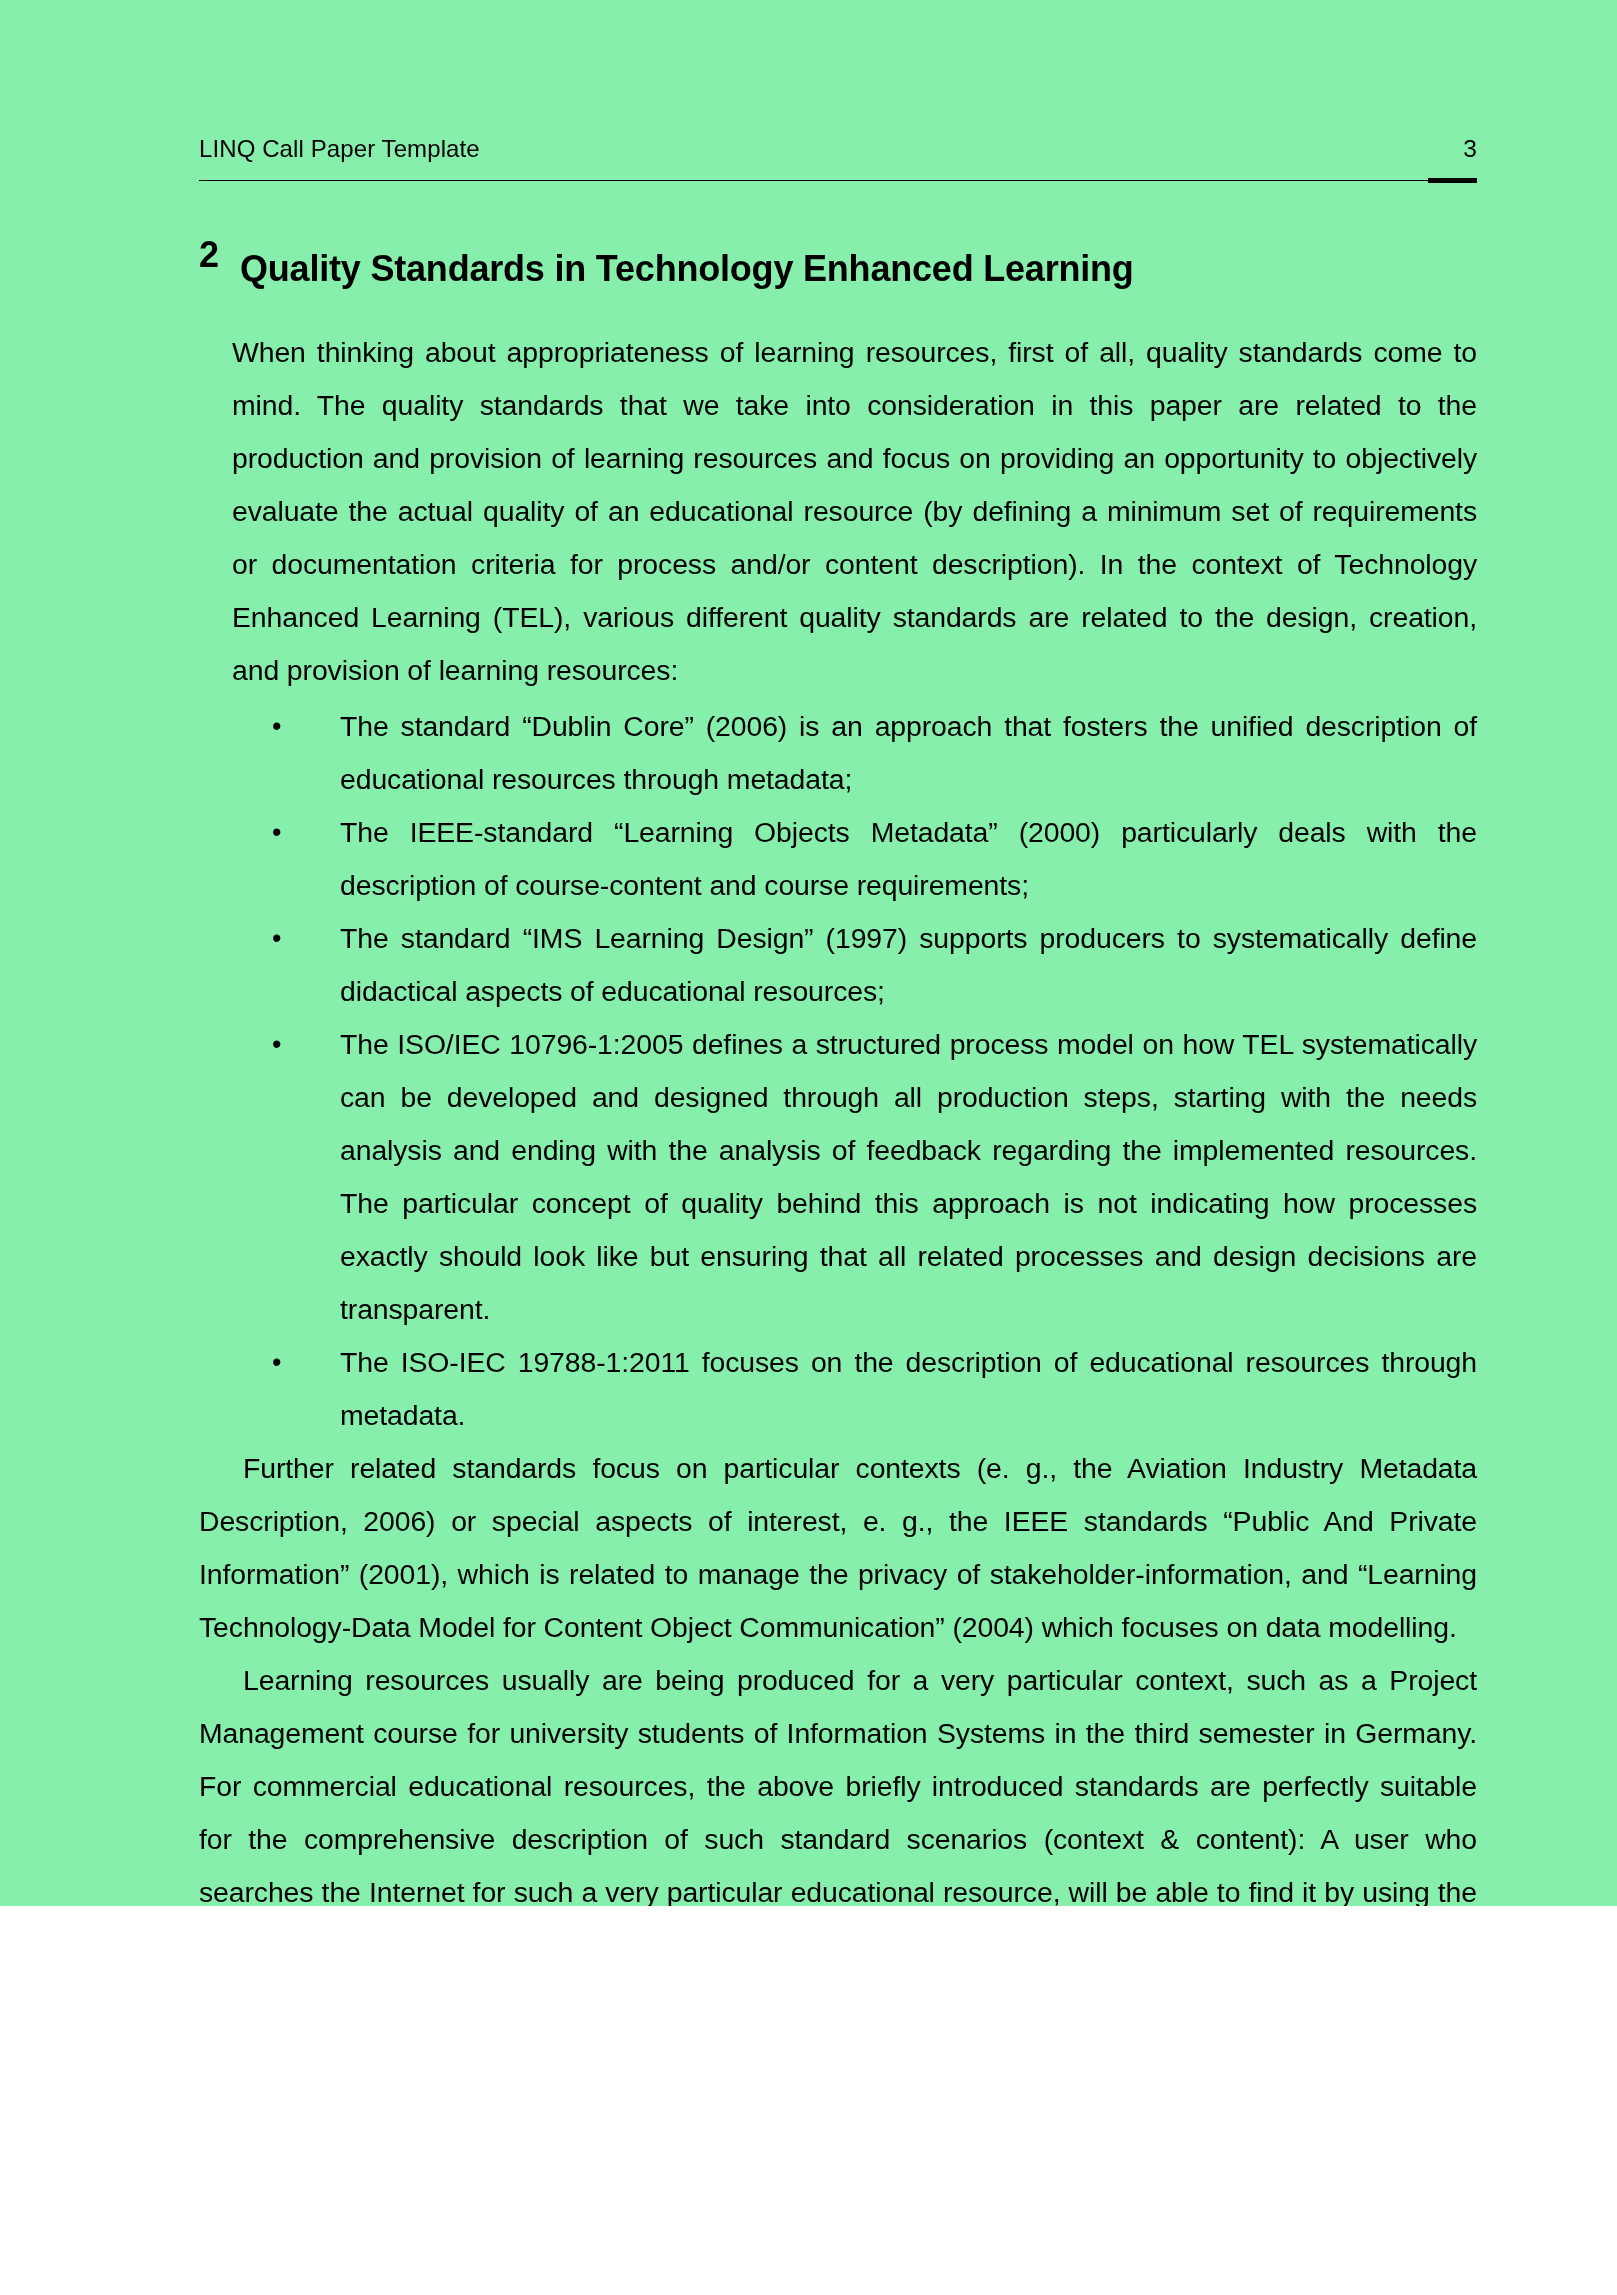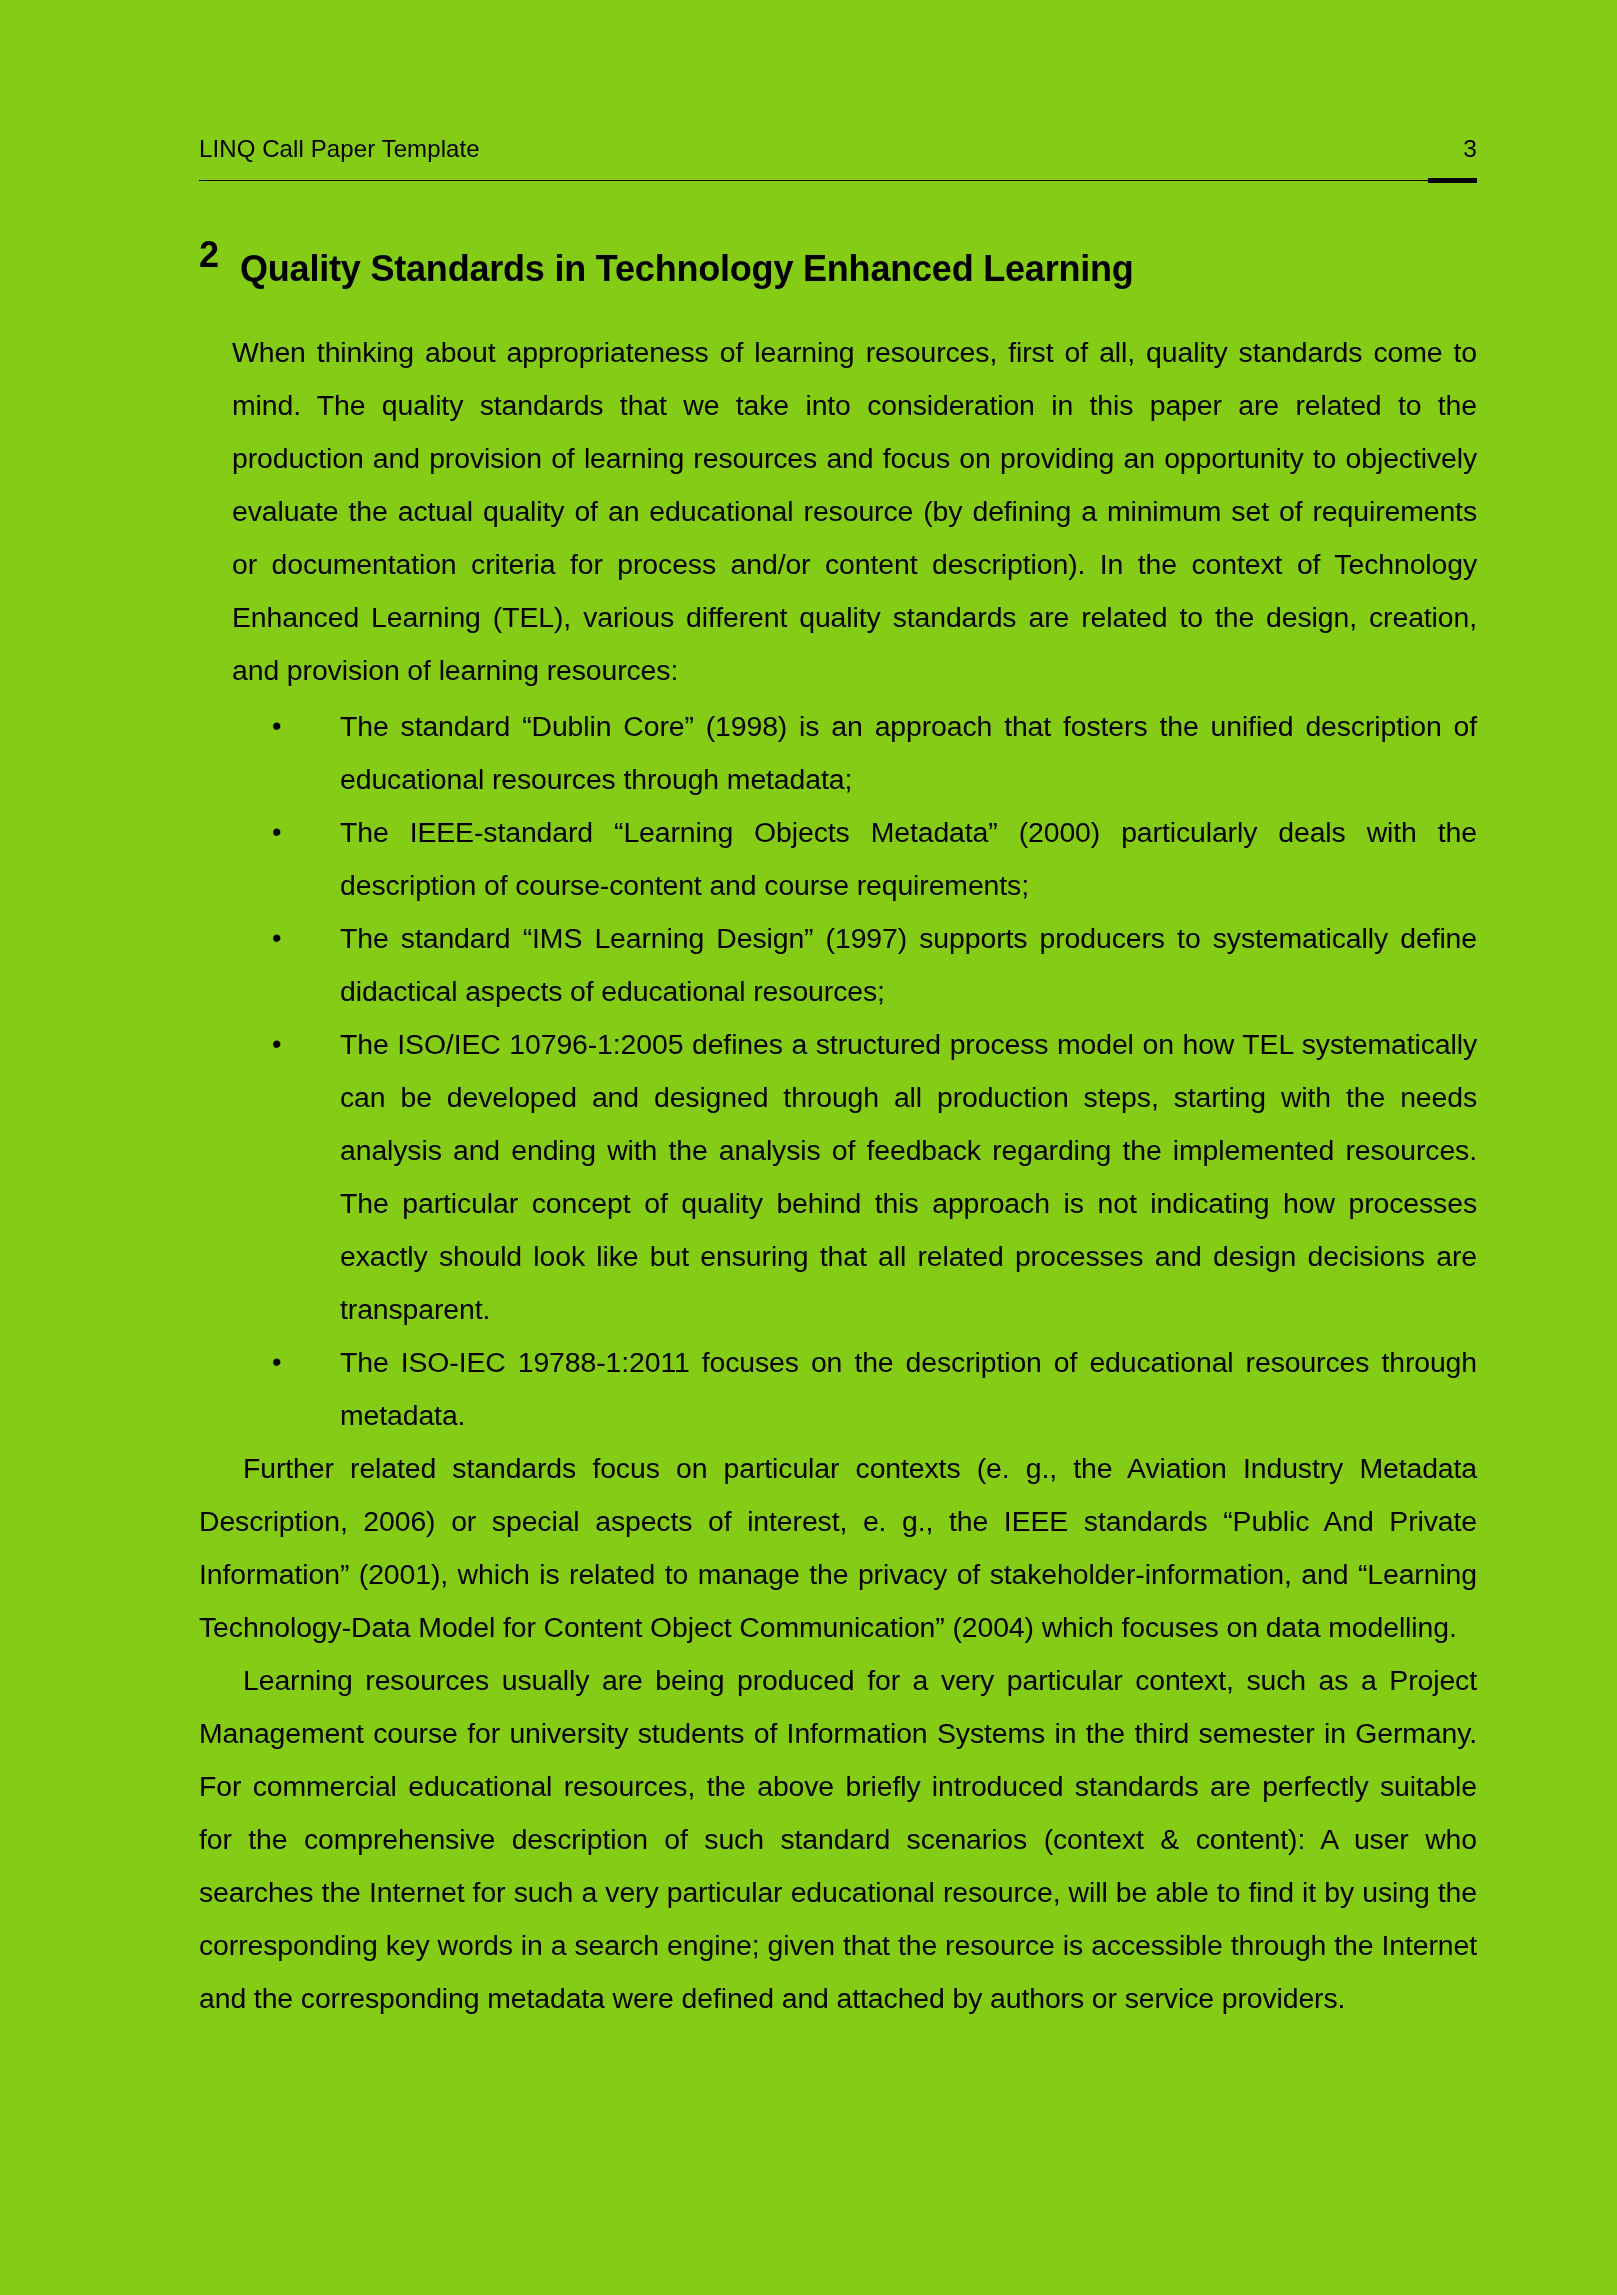--- a/index.html
+++ b/index.html
@@ -3,22 +3,22 @@
 <meta charset="utf-8">
 <style>
   html, body {
     margin: 0;
     padding: 0;
     background: #ffffff;
   }
   .page {
     position: relative;
     width: 1618px;
-    height: 2295px;
-    background: #84cc16;
+    height: 1906px;
+    background: #86efac;
     box-sizing: border-box;
     font-family: "Liberation Sans", sans-serif;
     color: #000000;
     overflow: hidden;
   }
   .content {
     position: absolute;
     left: 199px;
     top: 0;
     width: 1278px;
@@ -133,21 +133,21 @@
     <h1 class="section-heading">
       <span class="section-number">2</span>
       <span class="section-title">Quality Standards in Technology Enhanced Learning</span>
     </h1>
 
     <p class="body-para first last-line-natural">When thinking about appropriateness of learning resources, first of all, quality standards come to mind. The quality standards that we take into consideration in this paper are related to the production and provision of learning resources and focus on providing an opportunity to objectively evaluate the actual quality of an educational resource (by defining a minimum set of requirements or documentation criteria for process and/or content description). In the context of Technology Enhanced Learning (TEL), various different quality standards are related to the design, creation, and provision of learning resources:</p>
 
     <ul class="bullet-list">
       <li class="bullet-item">
         <span class="bullet-marker">•</span>
-        <span>The standard “Dublin Core” (1998) is an approach that fosters the unified description of educational resources through metadata;</span>
+        <span>The standard “Dublin Core” (2006) is an approach that fosters the unified description of educational resources through metadata;</span>
       </li>
       <li class="bullet-item">
         <span class="bullet-marker">•</span>
         <span>The IEEE-standard “Learning Objects Metadata” (2000) particularly deals with the description of course-content and course requirements;</span>
       </li>
       <li class="bullet-item">
         <span class="bullet-marker">•</span>
         <span>The standard “IMS Learning Design” (1997) supports producers to systematically define didactical aspects of educational resources;</span>
       </li>
       <li class="bullet-item">

